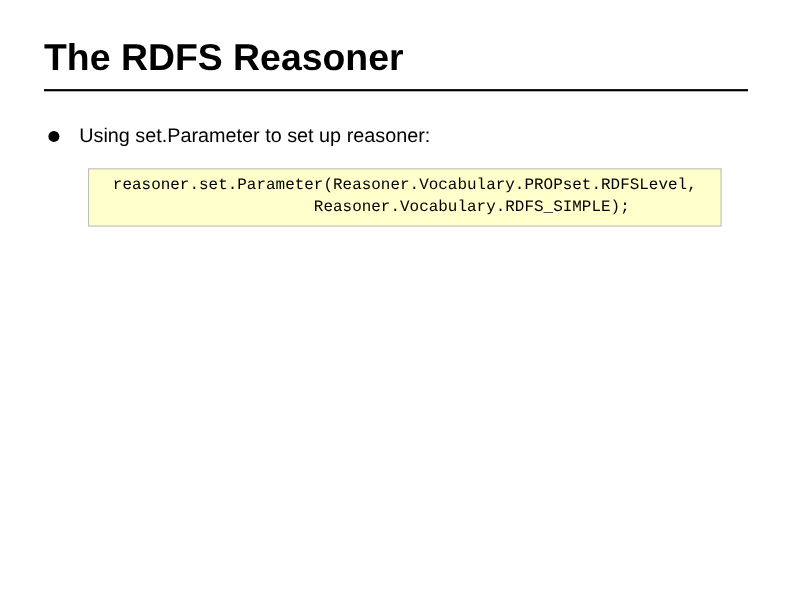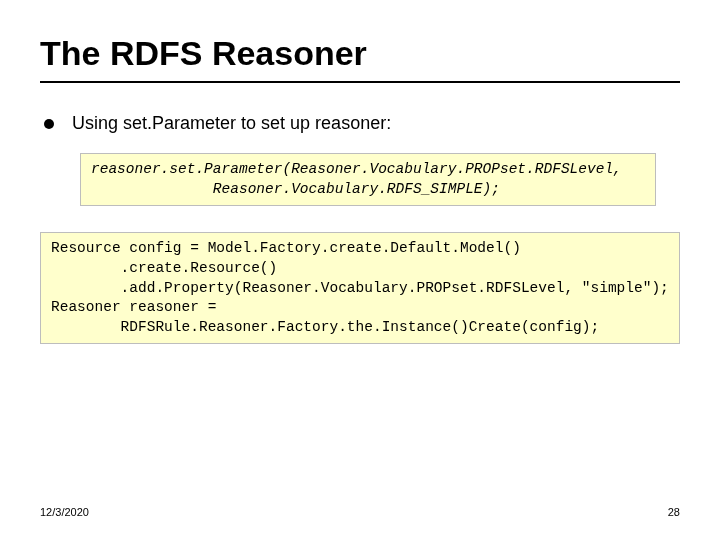--- a/index.html
+++ b/index.html
@@ -56,23 +56,22 @@
     font-size: 14.5px;
     line-height: 1.35;
     white-space: pre;
     padding: 6px 10px;
     margin: 0 0 26px 0;
     box-sizing: border-box;
   }
   .code-box.narrow {
     margin-left: 40px;
     margin-right: 24px;
-    text-align: left;
+    text-align: center;
     white-space: pre-wrap;
-    font-style: italic;
   }
   .code-box.wide {
     margin-left: 0;
     margin-right: 0;
     white-space: pre;
   }
   .footer {
     position: absolute;
     left: 40px;
     right: 40px;
@@ -93,24 +92,15 @@
 
   <div class="bullet-row">
     <div class="bullet-dot"></div>
     <div class="bullet-text">Using set.Parameter to set up reasoner:</div>
   </div>
 
   <div class="code-box narrow">reasoner.set.Parameter(Reasoner.Vocabulary.PROPset.RDFSLevel,
               Reasoner.Vocabulary.RDFS_SIMPLE);</div>
 
 
-  <div class="code-box wide">Resource config = Model.Factory.create.Default.Model()
-        .create.Resource()
-        .add.Property(Reasoner.Vocabulary.PROPset.RDFSLevel, "simple");
-Reasoner reasoner =
-        RDFSRule.Reasoner.Factory.the.Instance()Create(config);</div>
 
-  <div class="footer">
-    <span>12/3/2020</span>
-    <span>28</span>
-  </div>
 
 </div>
 
 </body></html>

